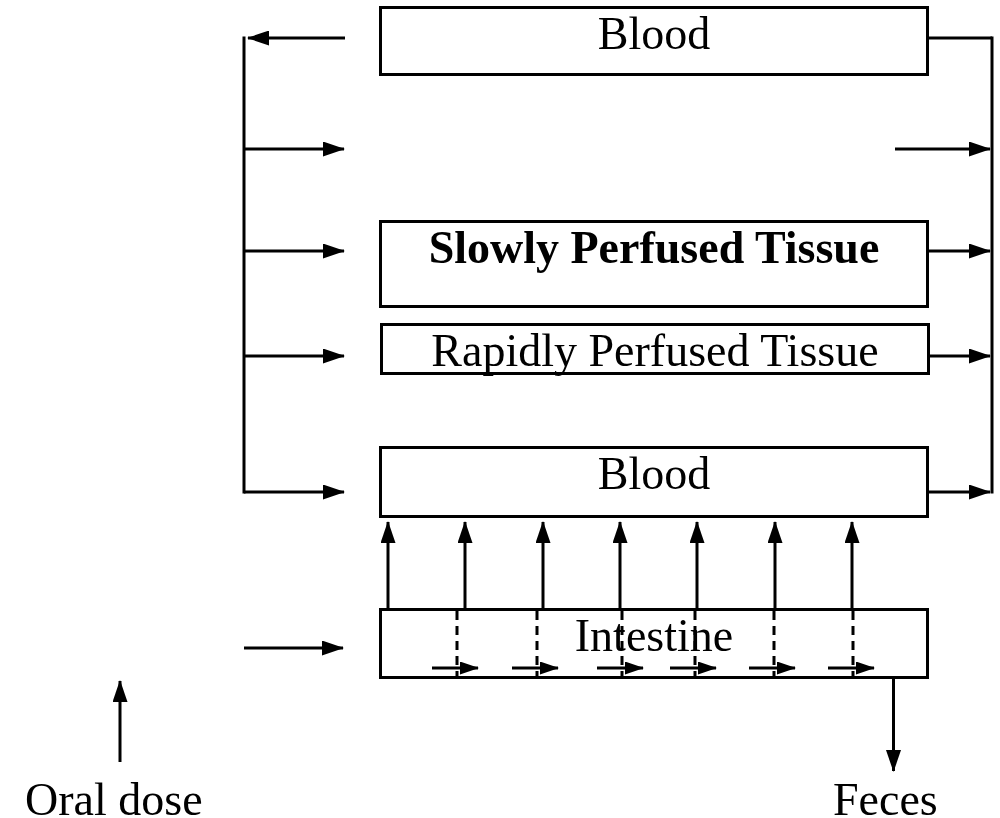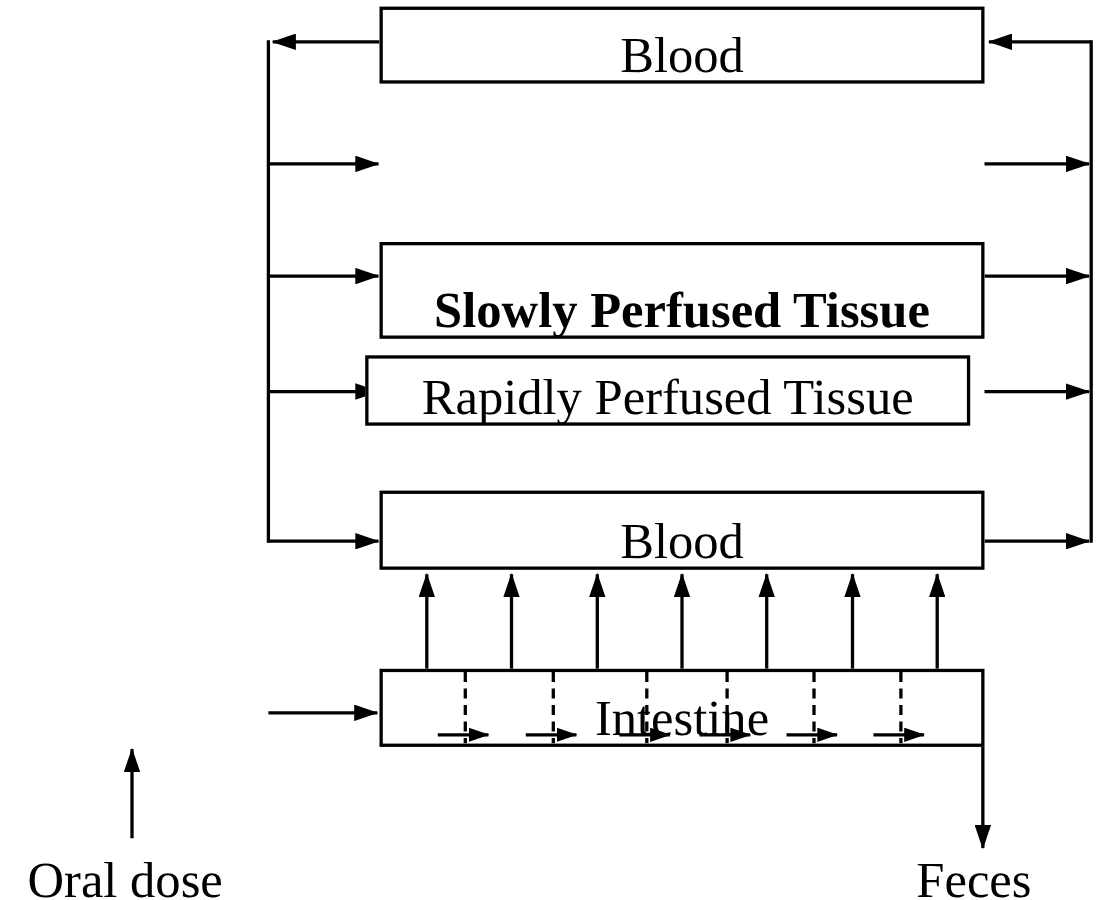--- a/index.html
+++ b/index.html
@@ -16,34 +16,35 @@
     position: absolute;
     left: 0; top: 0;
     width: 1000px; height: 818px;
   }
   .box {
     position: absolute;
     box-sizing: border-box;
     background: #ffffff;
     border: 3px solid #000000;
     display: flex;
-    align-items: flex-end;
+    align-items: flex-start;
     justify-content: center;
+    margin-left: 34px;
   }
   .box .lbl {
     position: relative;
     font-size: 46px;
     line-height: 1;
     white-space: nowrap;
     padding-top: 2px;
   }
   .box-blood     { left: 345px; top:   6px; width: 550px; height: 70px; }
   .box-fat       { left: 345px; top: 112px; width: 550px; height: 73px; }
   .box-slowly    { left: 345px; top: 220px; width: 550px; height: 88px; font-weight: bold; }
-  .box-rapidly   { left: 332px; top: 323px; width: 550px; height: 64px; }
+  .box-rapidly   { left: 346px; top: 323px; width: 550px; height: 52px; }
   .box-liver     { left: 345px; top: 446px; width: 550px; height: 72px; }
   .box-stomach   { left:   4px; top: 606px; width: 240px; height: 71px; }
   .box-intestine { left: 345px; top: 608px; width: 550px; height: 71px; }
   .gut {
     position: absolute;
     left: 0; top: 0;
     width: 544px; height: 65px;
   }
   .float-label {
     position: absolute;

